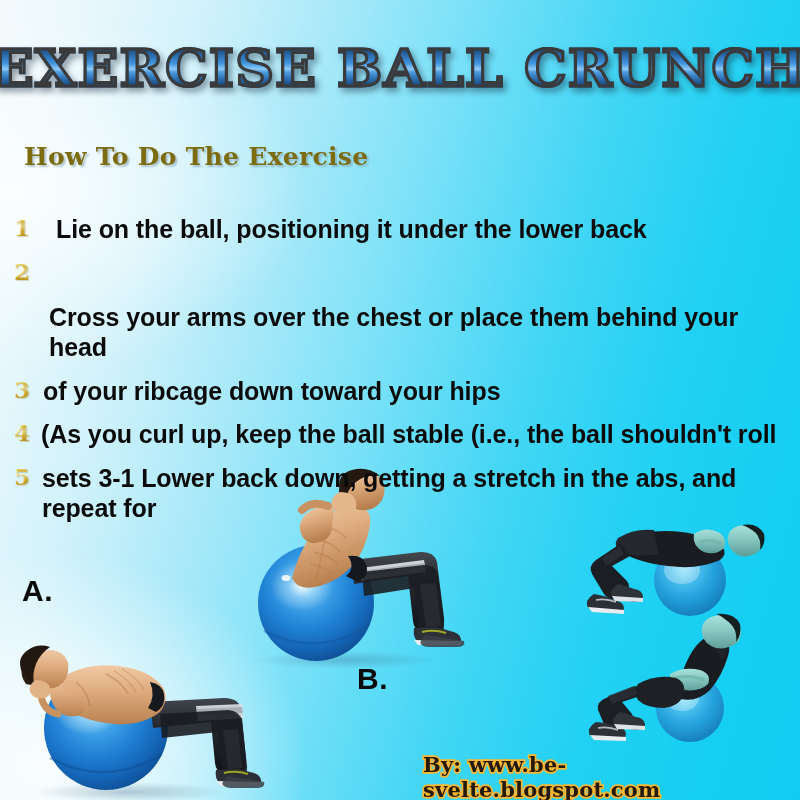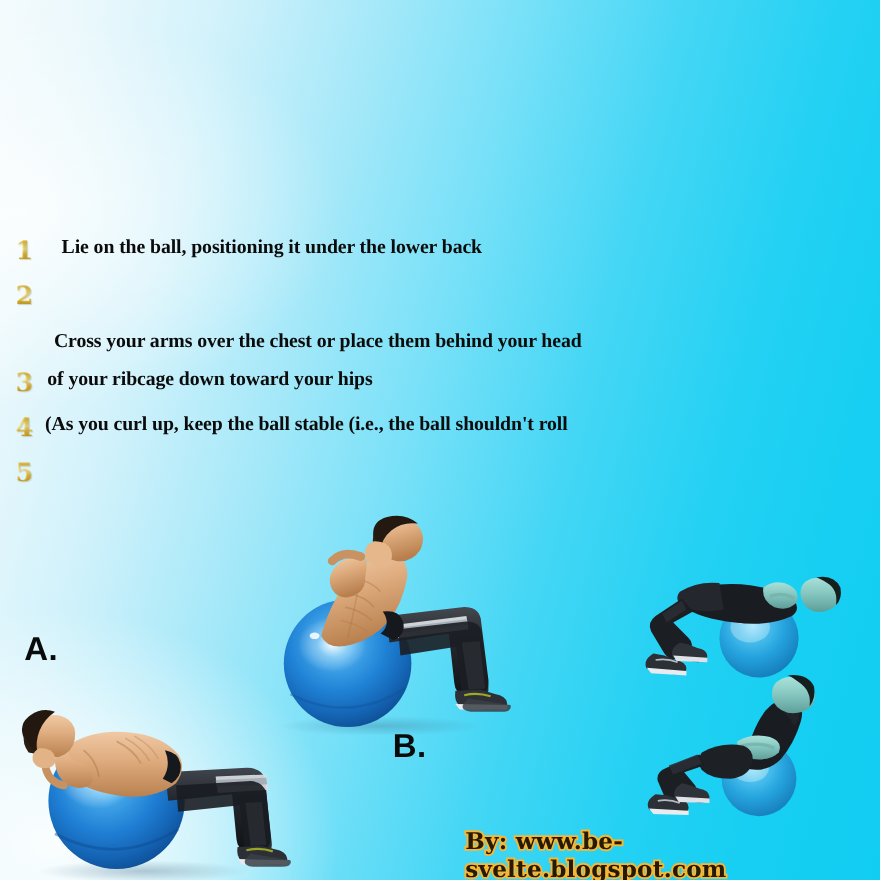--- a/index.html
+++ b/index.html
@@ -114,23 +114,23 @@
         #fff0a8 44%,
         #e8bf3c 62%,
         #b8891a 100%);
     -webkit-background-clip: text;
     background-clip: text;
     color: transparent;
     text-shadow: 1px 1px 1px rgba(110,90,20,0.25);
   }
   .step-text {
     flex: 1 1 auto;
-    font-family: Liberation Serif, serif;
-    font-weight: 700;
-    font-size: 18px;
+    font-family: Liberation Sans, sans-serif;
+    font-weight: 700;
+    font-size: 25px;
     line-height: 1.22;
     color: #0b0b0b;
     letter-spacing: -0.1px;
   }
   .step-text .line { display: block; }
   .indent-1 .step-text { padding-left: 16px; }
   .indent-2 .step-text { padding-left: 9px; margin-top: 44px; }
   .indent-3 .step-text { padding-left: 3px; }
   .indent-4 .step-text { padding-left: 1px; }
   .indent-5 .step-text { padding-left: 2px; }
@@ -407,21 +407,25 @@
       <path d="M30 84 L56 74 L60 82 L34 92 Z" fill="#2a2e34" opacity="0.9"></path>
 
       <path d="M18 110 Q8 116 12 124 L36 128 Q48 128 48 122 Q48 116 38 114 L28 111 Z" fill="#2c3137"></path>
       <path d="M12 123 L48 125 L48 129 L16 128 Z" fill="#e9ecef"></path>
       <path d="M20 116 Q30 114 40 118" stroke="#cfd3d8" stroke-width="1.6" fill="none" opacity="0.85"></path>
       <path d="M42 100 Q32 106 36 114 L58 118 Q68 118 67 112 Q66 106 58 105 L50 102 Z" fill="#2f343b"></path>
       <path d="M36 112 L67 114 L67 118 L39 117 Z" fill="#dfe3e7"></path>
     </svg>
   </div>
 
-
+  <div class="title-wrap">
+    <span class="title">EXERCISE BALL CRUNCH</span>
+  </div>
+
+  <div class="subhead">How To Do The Exercise</div>
 
   <div class="steps">
 
     <div class="step indent-1">
       <span class="step-num">1</span>
       <span class="step-text">
         <span class="line">Lie on the ball, positioning it under the lower back</span>
       </span>
     </div>
 
@@ -442,20 +446,21 @@
     <div class="step indent-4">
       <span class="step-num">4</span>
       <span class="step-text">
         <span class="line">(As you curl up, keep the ball stable (i.e., the ball shouldn't roll</span>
       </span>
     </div>
 
     <div class="step indent-5">
       <span class="step-num">5</span>
       <span class="step-text">
+        <span class="line">sets 3-1 Lower back down, getting a stretch in the abs, and repeat for</span>
       </span>
     </div>
 
   </div>
 
   <div class="panel-label" id="label-a">A.</div>
   <div class="panel-label" id="label-b">B.</div>
 
   <div class="credit">By: www.be-svelte.blogspot.com</div>
 

